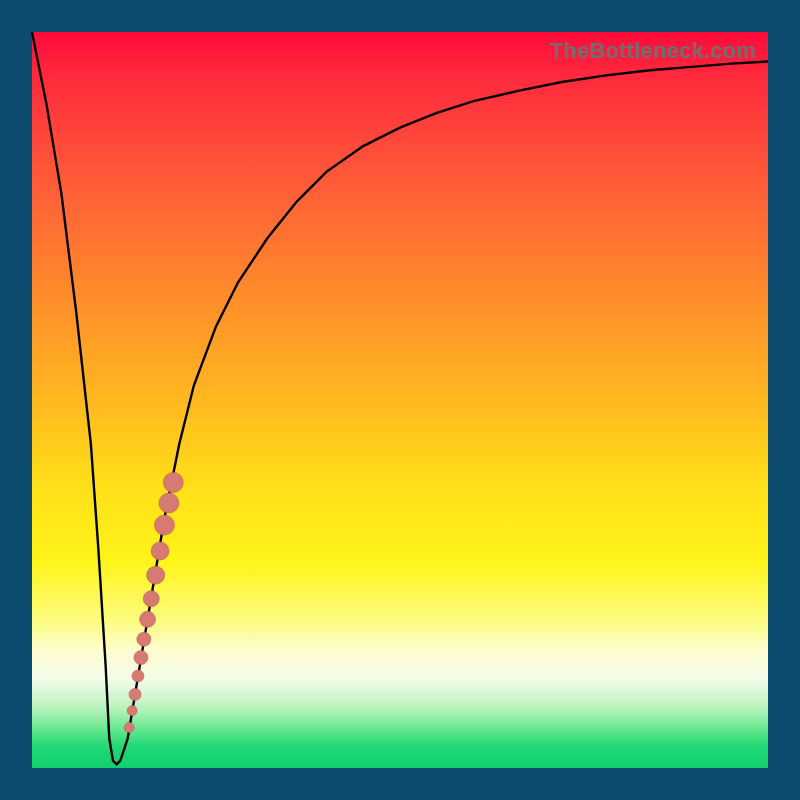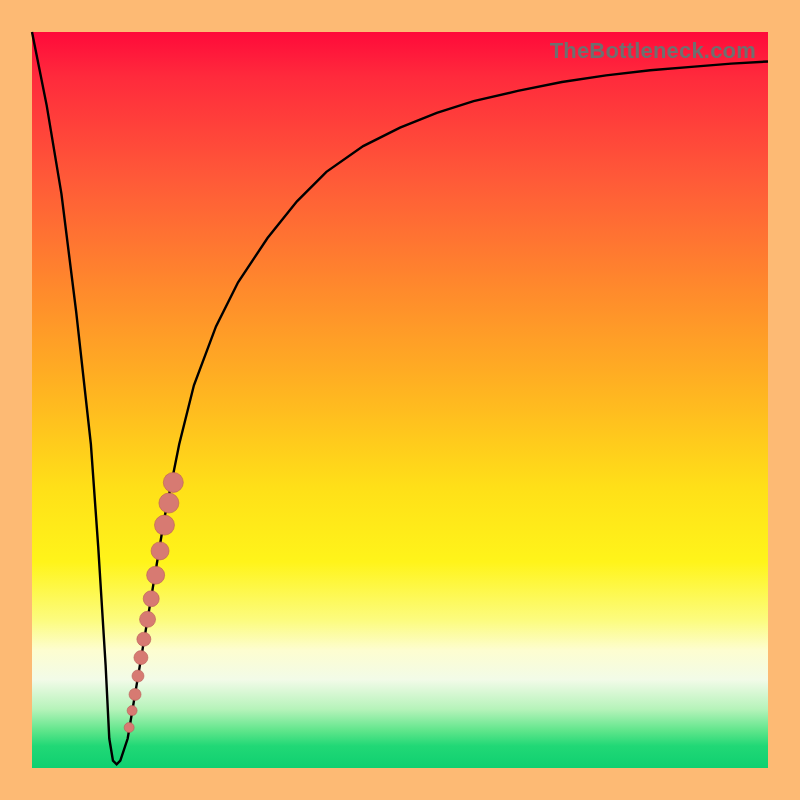--- a/index.html
+++ b/index.html
@@ -9,21 +9,21 @@
     height: 800px;
     overflow: hidden;
     background: #000;
   }
   .frame {
     position: absolute;
     left: 0;
     top: 0;
     width: 800px;
     height: 800px;
-    background: #fdba74;
+    background: #0c4a6e;
   }
   .plot {
     position: absolute;
     left: 32px;
     top: 32px;
     width: 736px;
     height: 736px;
     
     background: linear-gradient(
       to bottom,

